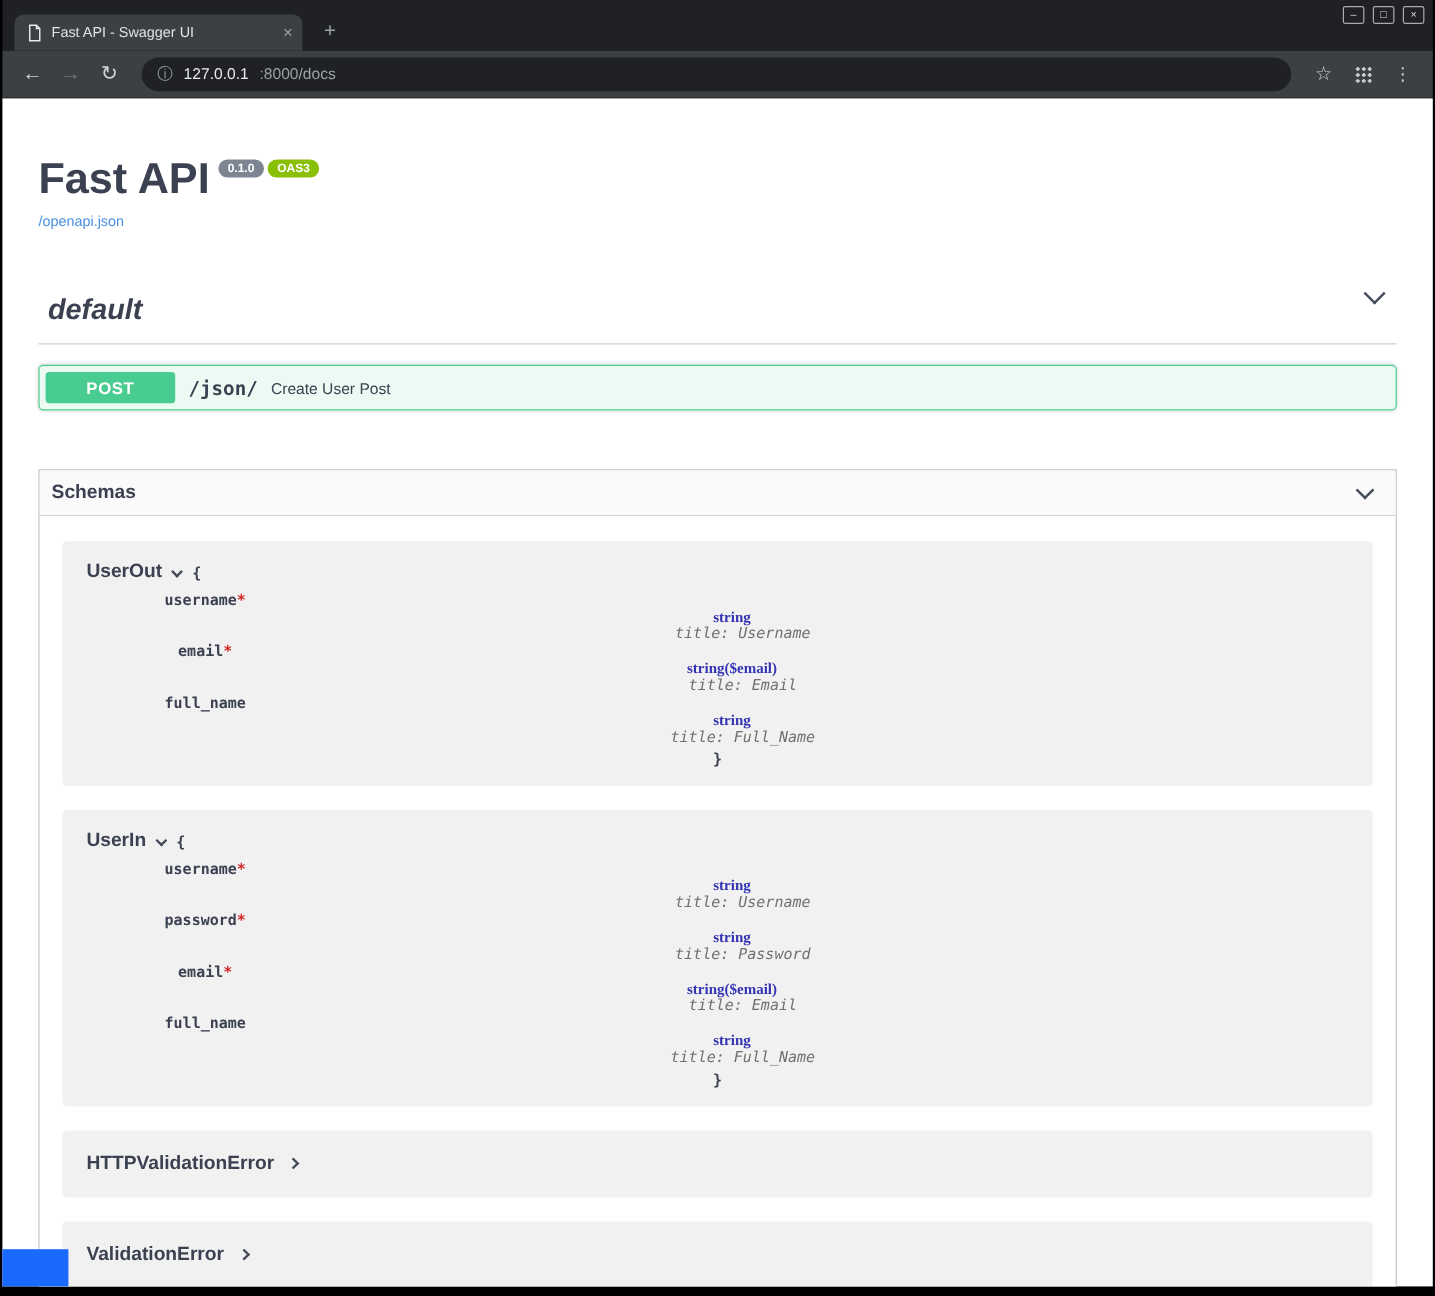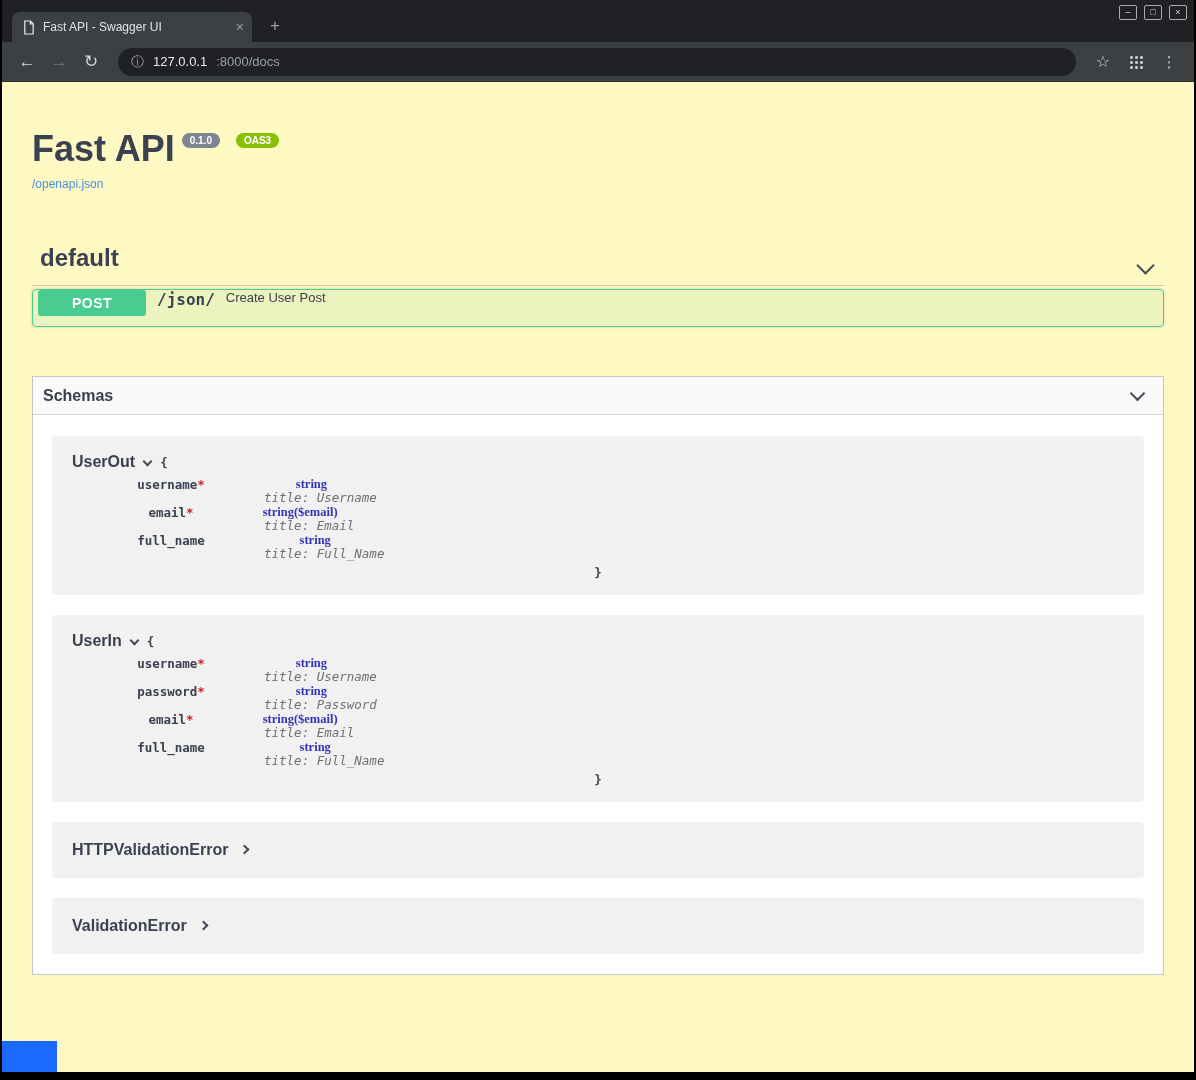--- a/index.html
+++ b/index.html
@@ -20,58 +20,58 @@
   .toolbar { height:40px; background:#3c4043; display:flex; align-items:center; padding:0 12px; gap:6px; border-bottom:1px solid #2b2c2f; }
   .nav-icon { width:26px; text-align:center; font-size:17px; color:#d2d5d9; cursor:pointer; }
   .nav-icon.disabled { color:#71757a; }
   .url-bar { flex:1; height:28px; margin:0 8px; background:#202124; border-radius:14px; display:flex; align-items:center; padding:0 13px; gap:9px; cursor:text; }
   .info-icon { color:#9aa0a6; font-size:13px; }
   .url-host { color:#e8eaed; font-size:13px; }
   .url-rest { color:#9aa0a6; font-size:13px; }
   .apps-grid { width:14px; height:14px; background-image:radial-gradient(circle, #c7cbd0 1.3px, transparent 1.6px); background-size:5px 5px; background-position:0 0; margin:0 7px; cursor:pointer; }
 
   
-  .page { position:relative; height:990px; background:#fef9c3; padding:0 30px; overflow:hidden; color:#3b4151; }
+  .page { position:relative; height:990px; background:#ffffff; padding:0 30px; overflow:hidden; color:#3b4151; }
   .info-block { padding-top:46px; }
   .api-title { font-size:36px; font-weight:700; color:#3b4151; display:flex; align-items:flex-start; gap:7px; }
-  .badges { display:flex; gap:16px; margin-top:5px; }
+  .badges { display:flex; gap:3px; margin-top:5px; }
   .badge { font-size:10px; font-weight:700; color:#fff; padding:2px 8px; border-radius:10px; }
   .badge.version { background:var(--version-badge-bg,#7d8492); }
   .badge.oas { background:var(--oas-badge-bg,#89bf04); }
   .spec-link { display:inline-block; margin-top:7px; font-size:12px; color:var(--link-blue,#4990e2); text-decoration:none; cursor:pointer; }
 
-  .tag-section { margin-top:52px; display:flex; align-items:flex-end; justify-content:space-between; padding:0 12px 13px 8px; border-bottom:1px solid rgba(59,65,81,.25); cursor:pointer; }
+  .tag-section { margin-top:52px; display:flex; align-items:flex-start; justify-content:space-between; padding:0 12px 13px 8px; border-bottom:1px solid rgba(59,65,81,.25); cursor:pointer;font-style:italic; }
   .tag-label { font-size:24px; font-weight:700; color:#3b4151; }
 
   .chev { display:inline-block; border-right:2px solid #454c59; border-bottom:2px solid #454c59; }
   .chev-down { transform:rotate(45deg); }
   .chev-right { transform:rotate(-45deg); }
   .chev.big { width:13px; height:13px; margin-top:-7px; }
   .chev.mid { width:11px; height:11px; margin-top:-5px; }
   .chev.small { width:7px; height:7px; margin-top:-2px; }
 
-  .opblock { margin-top:3px; height:38px; border:1px solid var(--post-green,#49cc90); background:rgba(73,204,144,.1); border-radius:4px; display:flex; align-items:flex-start; padding:0 5px; gap:11px; box-shadow:0 0 3px rgba(0,0,0,.19); cursor:pointer; }
+  .opblock { margin-top:17px; height:38px; border:1px solid var(--post-green,#49cc90); background:rgba(73,204,144,.1); border-radius:4px; display:flex; align-items:center; padding:0 5px; gap:11px; box-shadow:0 0 3px rgba(0,0,0,.19); cursor:pointer; }
   .method-badge { min-width:108px; height:26px; background:var(--post-green,#49cc90); color:#fff; font-weight:700; font-size:14px; border-radius:3px; display:flex; align-items:center; justify-content:center; letter-spacing:.5px; }
   .path { font-family:"DejaVu Sans Mono",monospace; font-weight:700; font-size:16px; color:#3b4151; }
   .summary { font-size:13px; color:#3b4151; }
 
   .models { margin-top:49px; border:1px solid rgba(59,65,81,.3); border-radius:0; background:#fff; }
   .models-header { height:38px; display:flex; align-items:center; justify-content:space-between; padding:0 20px 0 10px; background:#fafafa; border-bottom:1px solid rgba(59,65,81,.2); border-radius:4px 4px 0 0; cursor:pointer; }
   .models-header .label { font-size:16px; font-weight:700; color:#3b4151; }
   .models-body { padding:21px 19px 20px;text-align:center; }
 
   .model-box { background:rgba(0,0,0,.055); border-radius:4px; margin-bottom:20px; }
   .model-box:last-child { margin-bottom:0; }
   .model-box.expanded { padding:14px 20px 15px; }
   .model-box.collapsed { padding:16px 20px; display:flex; align-items:center; gap:13px; cursor:pointer; }
   .model-title { font-size:16px; font-weight:700; color:#3b4151; line-height:24px; }
   .model-title-row { display:flex; align-items:center; gap:9px; cursor:pointer; }
   .brace { font-family:"DejaVu Sans Mono",monospace; font-size:12.5px; font-weight:700; color:#3b4151; }
   .props { padding:3px 0 4px 24px; }
-  .prop-row { display:flex; }
+  .prop-row { display:flex;flex-direction:column; }
   .prop-name { width:150px; font-family:"DejaVu Sans Mono",monospace; font-size:12.5px; font-weight:700; color:#3b4151; line-height:14px; padding-top:1px; }
   .star { color:var(--required-red,#d41f1f); }
   .prop-type { font-family:Liberation Serif, serif; font-size:12.5px; font-weight:700; color:var(--type-blue,#3434b4); line-height:14px; }
   .prop-title { font-family:"DejaVu Sans Mono",monospace; font-size:12.5px; font-style:italic; color:#707070; line-height:14px;margin-left:18px; }
 
   .status-popup { position:absolute; left:0; bottom:8px; width:55px; height:31px; background:var(--popup-blue,#1b6aff); }
 </style>
 </head>
 <body>
 

